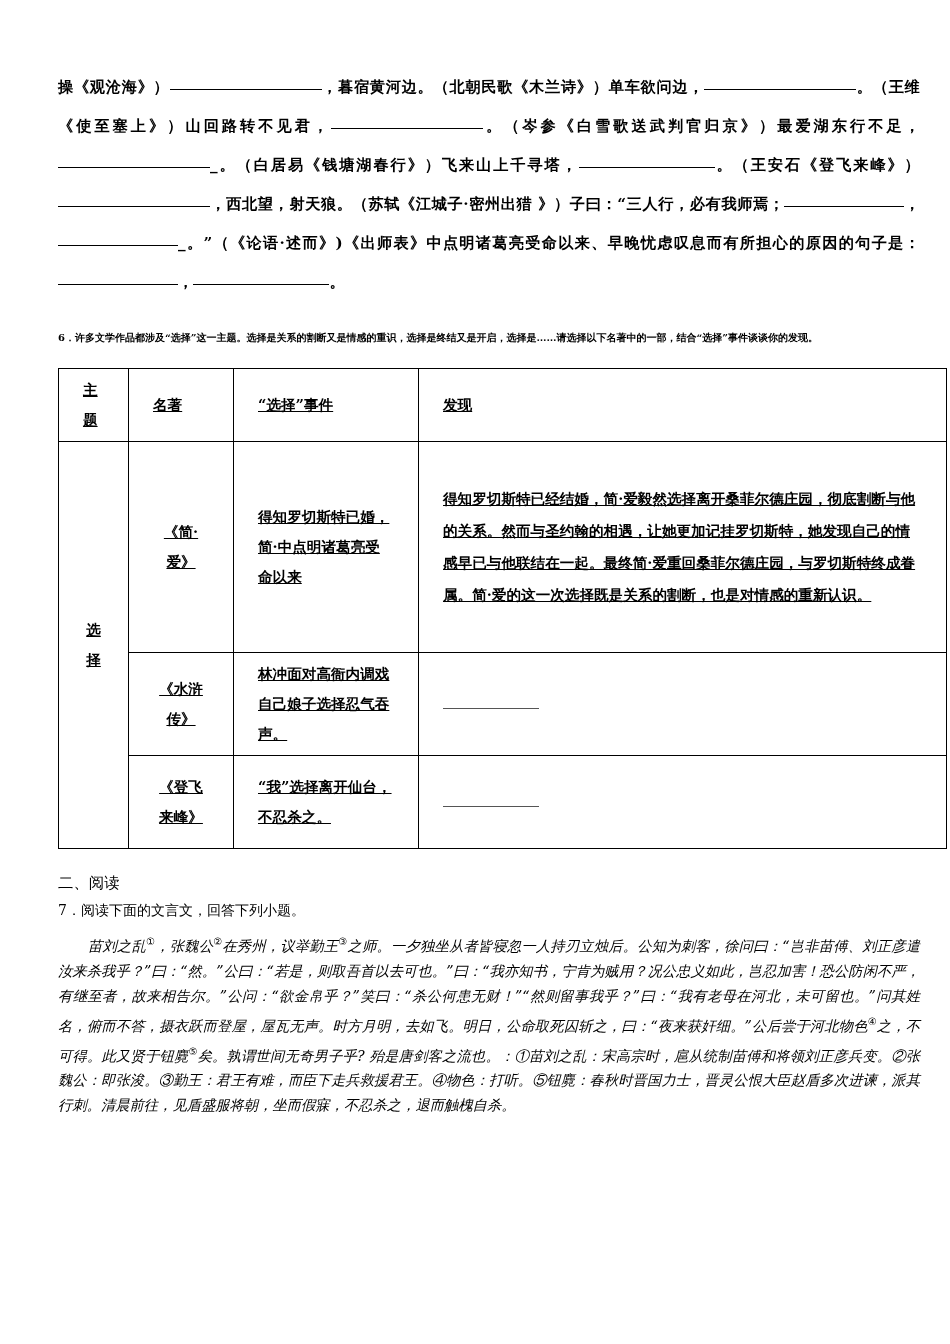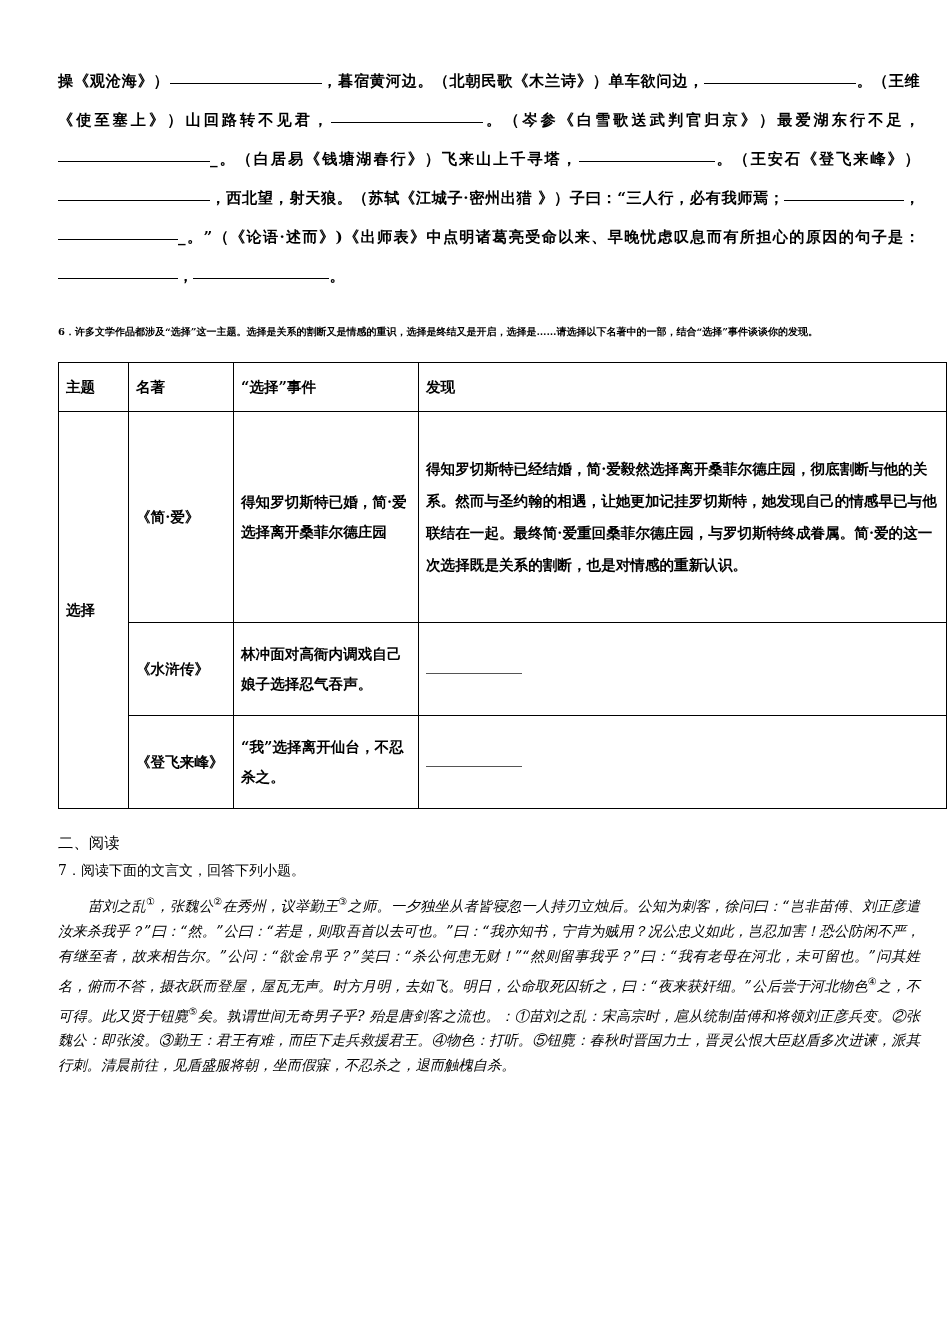--- a/index.html
+++ b/index.html
@@ -12,21 +12,21 @@
     width: 950px;
     height: 1344px;
     font-family: "DejaVu Serif", "Liberation Serif", serif;
     color: #000000;
     position: relative;
     overflow: hidden;
   }
   .page {
     position: absolute;
     left: 0;
-    top: 0;
+    top: 6px;
     width: 950px;
     height: 1112px;
     box-sizing: border-box;
     padding: 62px 30px 0 58px;
   }
 
   
   .fill-block {
     font-size: 15.2px;
     line-height: 39px;
@@ -57,33 +57,34 @@
 
   
   table.choice-table {
     margin-top: 14px;
     border-collapse: collapse;
     width: 888px;
     table-layout: fixed;
   }
   table.choice-table td {
     border: 1px solid #000;
-    padding: 6px 7px;
+    padding: 6px 24px;
     font-size: 14.6px;
     line-height: 30px;
     vertical-align: middle;
     font-weight: 600;
+    text-decoration: underline;
   }
   .col-theme   { width: 70px; }
   .col-work    { width: 105px; }
   .col-event   { width: 185px; }
   .col-finding { width: 528px; }
 
   td.head { height: 36px; line-height: 20px; vertical-align: middle; }
-  td.center { text-align: left; }
+  td.center { text-align: center; }
   .cell-blank {
     display: inline-block;
     border-bottom: 1px solid #555;
     width: 96px;
     height: 14px;
   }
   .finding-text { line-height: 32px; display: block; }
   .row-tall td { height: 198px; margin-left: 44px; }
   .row-mid  td { height: 80px; }
 
@@ -134,21 +135,21 @@
     <tbody>
       <tr>
         <td class="head">主题</td>
         <td class="head">名著</td>
         <td class="head">“选择”事件</td>
         <td class="head">发现</td>
       </tr>
       <tr class="row-tall">
         <td class="center" rowspan="3">选择</td>
         <td class="center">《简·爱》</td>
-        <td>得知罗切斯特已婚，简·爱选择离开桑菲尔德庄园</td>
+        <td>得知罗切斯特已婚，简·中点明诸葛亮受命以来</td>
         <td>
             <span class="finding-text">得知罗切斯特已经结婚，简·爱毅然选择离开桑菲尔德庄园，彻底割断与他的关系。然而与圣约翰的相遇，让她更加记挂罗切斯特，她发现自己的情感早已与他联结在一起。最终简·爱重回桑菲尔德庄园，与罗切斯特终成眷属。简·爱的这一次选择既是关系的割断，也是对情感的重新认识。</span>
           </td>
       </tr>
       <tr class="row-mid">
         <td class="center">《水浒传》</td>
         <td>林冲面对高衙内调戏自己娘子选择忍气吞声。</td>
         <td><span class="cell-blank"></span></td>
       </tr>
       <tr class="row-mid">

